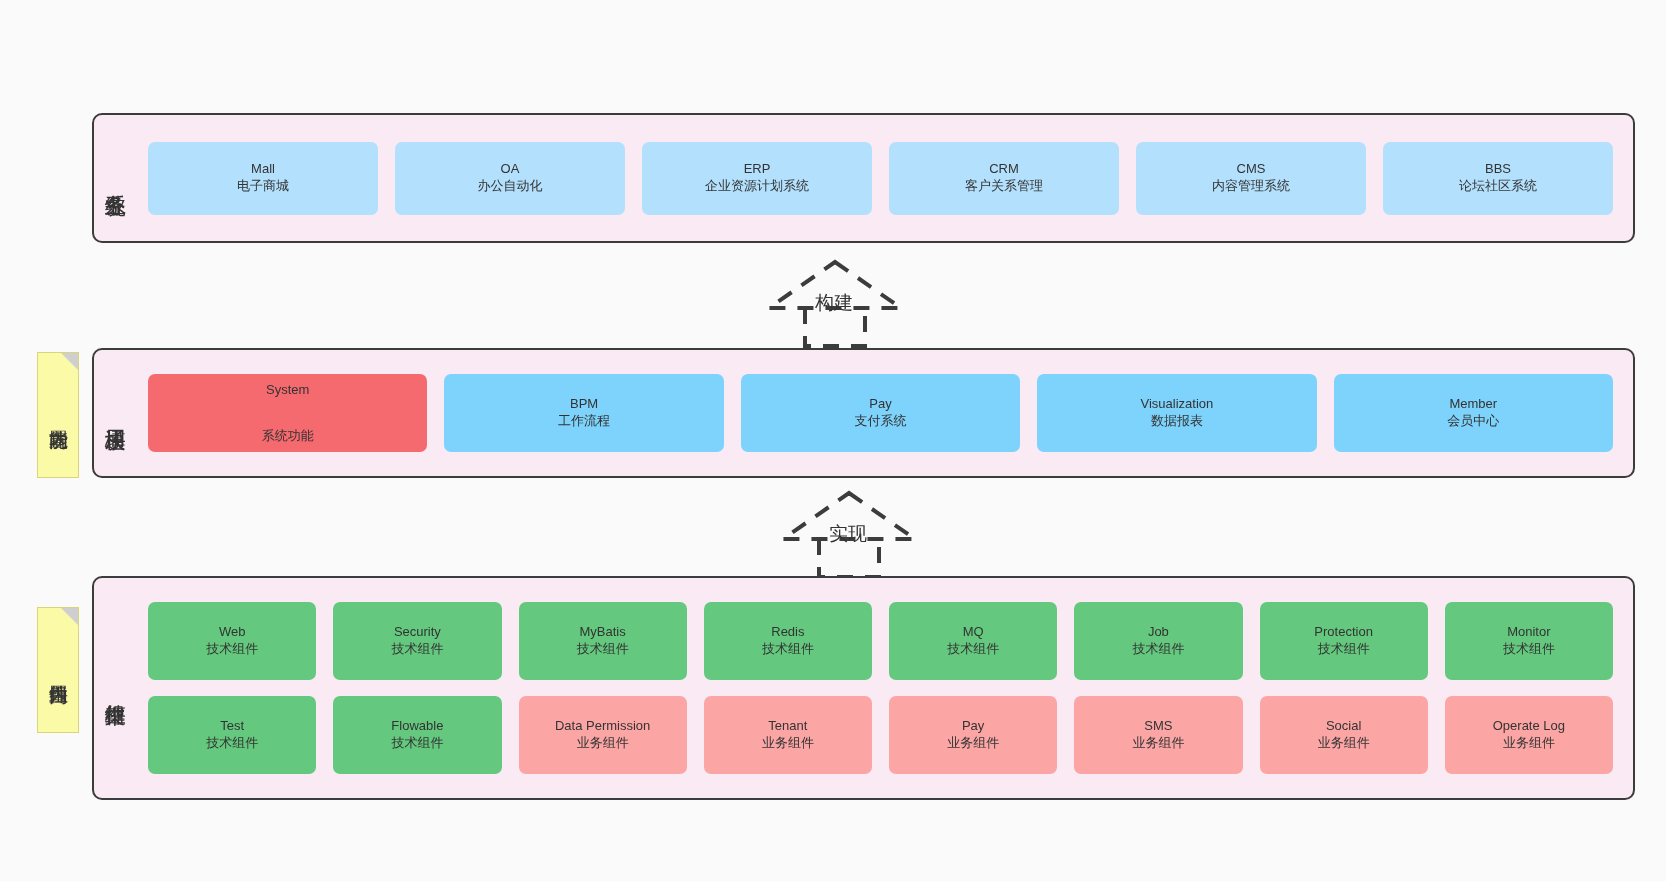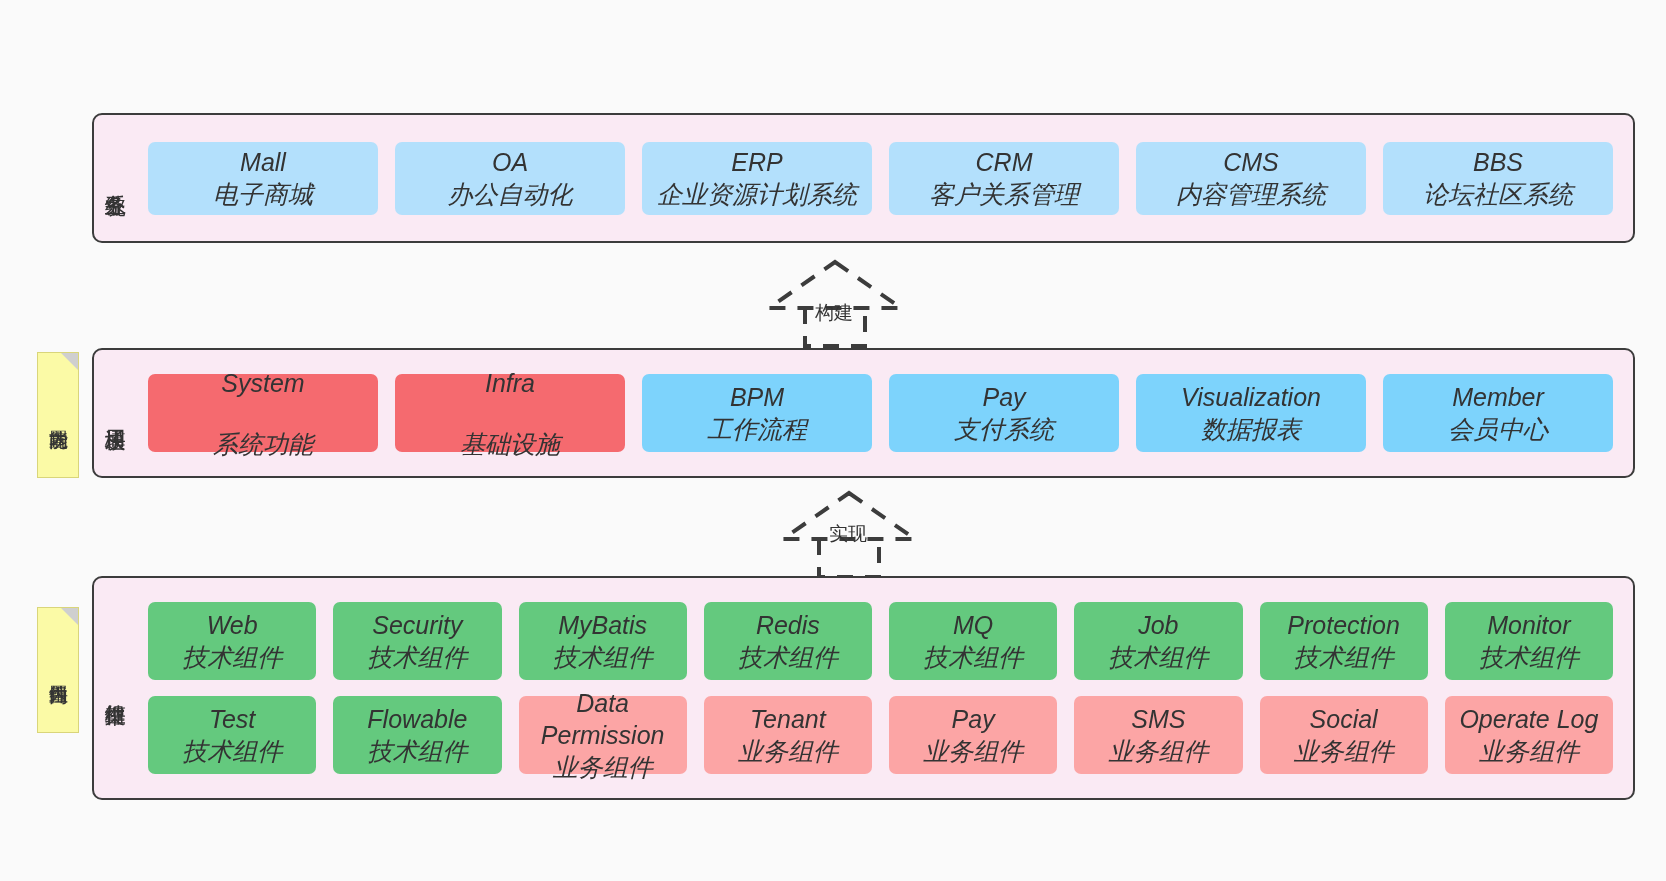--- a/index.html
+++ b/index.html
@@ -57,26 +57,25 @@
   }
   .cell {
     flex: 1 1 0;
     box-sizing: border-box;
     border-radius: 7px;
     display: flex;
     flex-direction: column;
     align-items: center;
     justify-content: center;
     text-align: center;
-    font-size: 25px;
+    font-size: 13px;
     line-height: 1.28;
     color: #333333;
     padding: 4px 6px;
     user-select: none;
-    font-style: italic;
   }
   .cell .l1 { white-space: normal; }
   .cell .l2 { white-space: nowrap; }
 
   
   .c-blue        { background: #b3e0fc; }
   .c-red-strong  { background: #f56a6f; gap: 29px; }
   .c-red-light   { background: #7dd3fc; }
   .c-green-strong{ background: #64c97e; }
   .c-green-light { background: #fca5a5; }
@@ -128,21 +127,21 @@
   }
   .uml-label {
     position: absolute;
     font-size: 19px;
     color: #333333;
     background: transparent;
     white-space: nowrap;
     user-select: none;
   }
   #arrow-build  { left: 750px; top: 258px; width: 170px; height: 92px; }
-  #label-build  { left: 815px; top: 300px; text-align: center; }
+  #label-build  { left: 815px; top: 290px; text-align: center; }
   #arrow-impl   { left: 764px; top: 489px; width: 170px; height: 92px; }
   #label-impl   { left: 829px; top: 521px; }
 </style>
 </head>
 <body>
 
 <div class="band" id="band-business">
   <div class="band-title">业务系统</div>
   <div class="band-body">
     <div class="row">
@@ -184,24 +183,20 @@
   <span>内置功能</span>
 </div>
 <div class="band" id="band-modules">
   <div class="band-title">通用模块</div>
   <div class="band-body">
     <div class="row">
       <div class="cell c-red-strong">
         <span class="l1">System</span>
         <span class="l2">系统功能</span>
       </div>
-      <div class="cell c-red-strong">
-        <span class="l1">Infra</span>
-        <span class="l2">基础设施</span>
-      </div>
       <div class="cell c-red-light">
         <span class="l1">BPM</span>
         <span class="l2">工作流程</span>
       </div>
       <div class="cell c-red-light">
         <span class="l1">Pay</span>
         <span class="l2">支付系统</span>
       </div>
       <div class="cell c-red-light">
         <span class="l1">Visualization</span>

